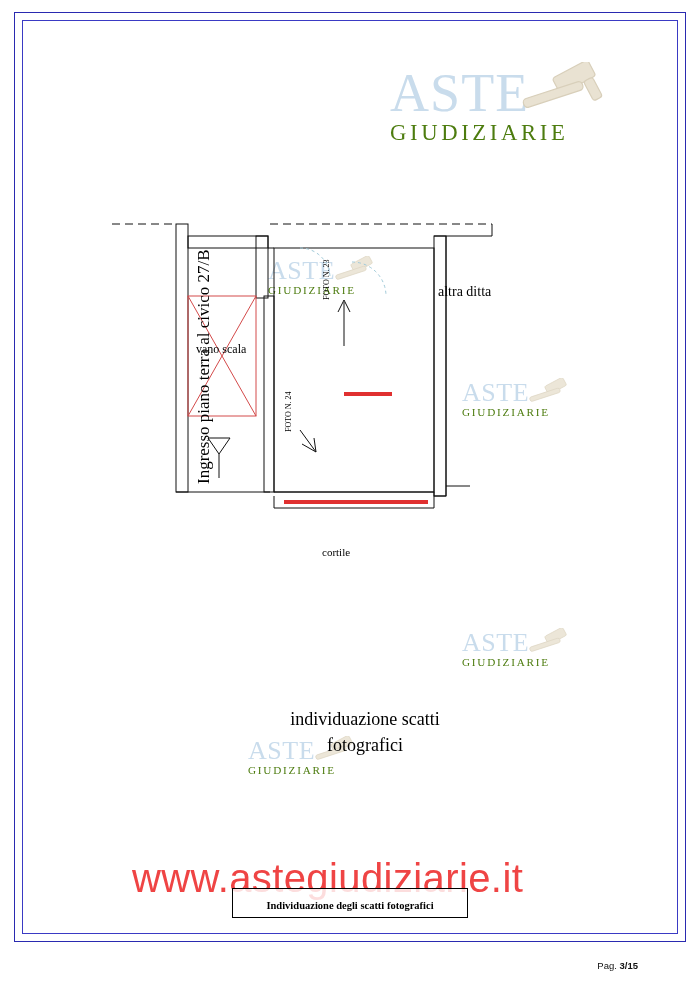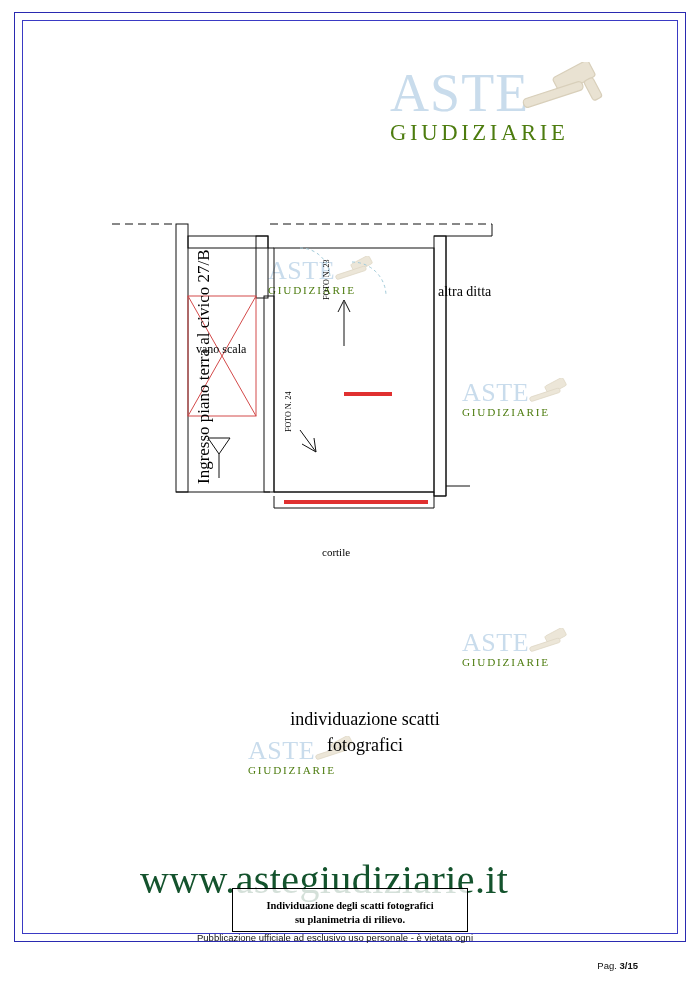--- a/index.html
+++ b/index.html
@@ -70,24 +70,24 @@
 
   
   .wm-mid1 { left: 268px; top: 258px; font-size: 26px; }
   .wm-mid2 { left: 462px; top: 380px; font-size: 26px; }
   .wm-mid3 { left: 462px; top: 630px; font-size: 26px; }
   .wm-mid4 { left: 248px; top: 738px; font-size: 26px; }
 
   
   .wm-url {
     position: absolute;
-    left: 140px; top: 856px;
+    left: 132px; top: 856px;
     font-size: 40px;
-    color: #14532d;
-    font-family: Liberation Serif, serif;
+    color: #ef4444;
+    font-family: Liberation Sans, sans-serif;
     letter-spacing: 0.01em;
     white-space: nowrap;
     user-select: none;
     pointer-events: none;
   }
 
   
   .plan {
     position: absolute;
     left: 0; top: 0;
@@ -298,25 +298,23 @@
   <div class="lbl-ingresso">Ingresso piano terra
 al civico 27/B</div>
 
   <div class="caption">
     <div>individuazione scatti</div>
     <div>fotografici</div>
   </div>
 
   <div class="footer-box">
     <div>Individuazione degli scatti fotografici</div>
-    <div>su planimetria di rilievo.</div>
   </div>
 
   <div class="footer-note">
-    <div>Pubblicazione ufficiale ad esclusivo uso personale - è vietata ogni</div>
   </div>
 
   <div class="page-num">
     <span>Pag.</span>
     <b>3/15</b>
   </div>
 
 </div>
 
 </body></html>

